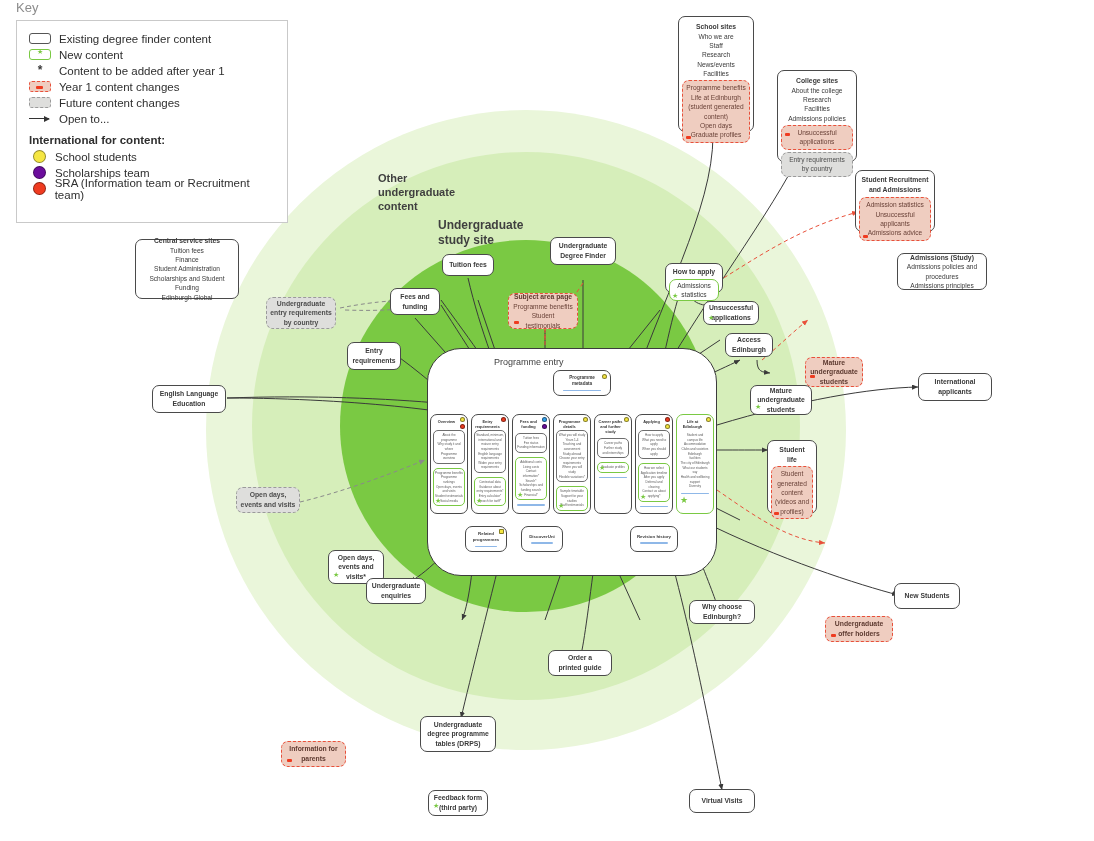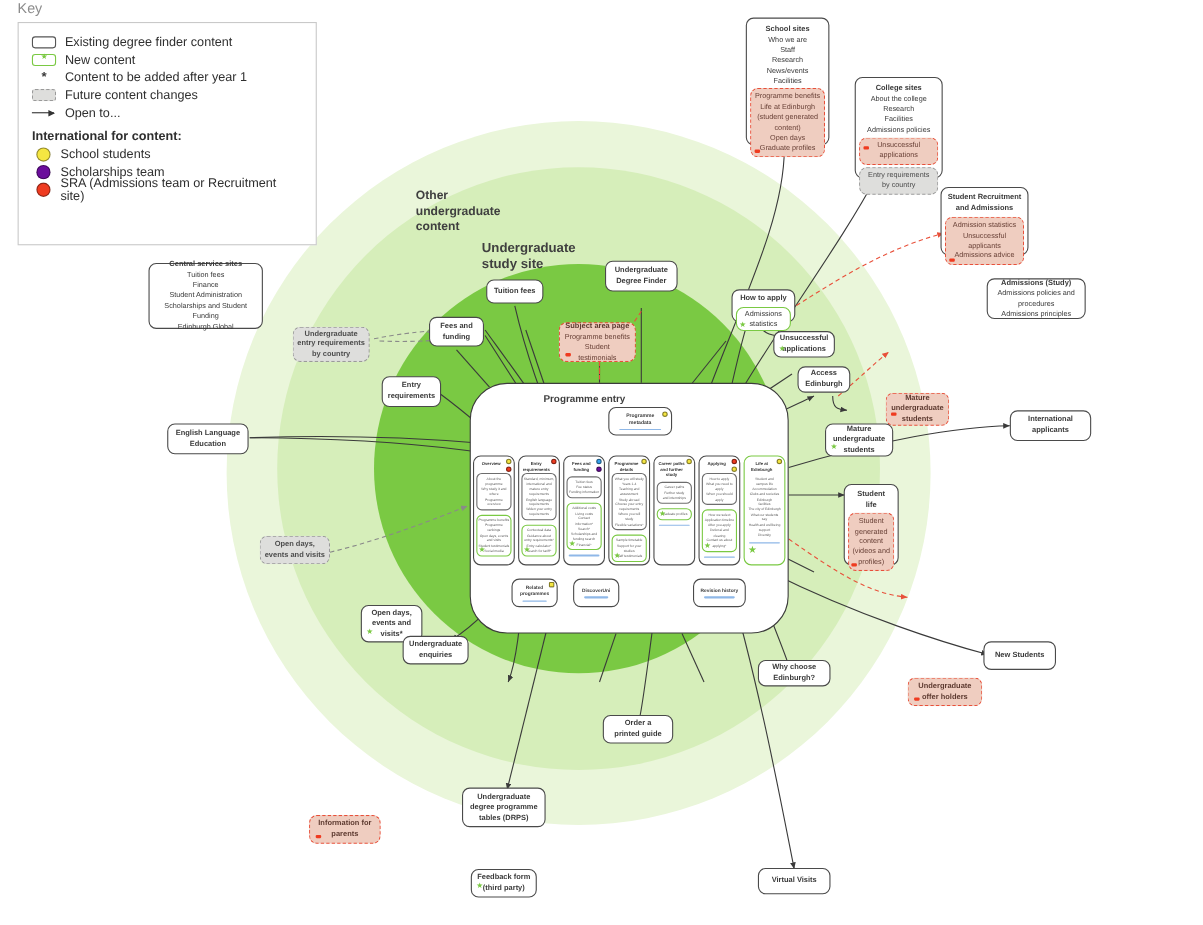--- a/index.html
+++ b/index.html
@@ -30,21 +30,21 @@
   .ring-label {
     position: absolute;
     text-align: left;
     font-weight: bold;
     color: #3f3f3f;
     line-height: 1.25;
     pointer-events: none;
   }
   #label-other { left:378px; top:172px; width:160px; font-size:11px; }
   #label-ugsite { left:438px; top:218px; width:200px; font-size:12px; }
-  #label-progentry { left:494px; top:357px; width:220px; font-size:9px; font-weight:bold;}
+  #label-progentry { left:494px; top:357px; width:220px; font-size:9px; font-weight:normal;}
 
   
   #centre-panel {
     position: absolute;
     left: 427px; top: 348px;
     width: 290px; height: 228px;
     background: #ffffff;
     border: 1px solid #3c3c3c;
     border-radius: 34px;
   }
@@ -598,37 +598,41 @@
     </div>
     <div class="key-row">
       <div class="key-swatch sw-new"></div>
       <div class="key-label">New content</div>
     </div>
     <div class="key-row">
       <div class="key-swatch sw-star">*</div>
       <div class="key-label">Content to be added after year 1</div>
     </div>
     <div class="key-row">
+      <div class="key-swatch sw-year1"></div>
+      <div class="key-label">Year 1 content changes</div>
+    </div>
+    <div class="key-row">
       <div class="key-swatch sw-future"></div>
       <div class="key-label">Future content changes</div>
     </div>
     <div class="key-row">
       <div class="key-swatch sw-arrow"></div>
       <div class="key-label">Open to...</div>
     </div>
 
     <div id="key-resp">International for content:</div>
 
     <div class="key-row">
       <div class="key-dot kd-yellow"></div>
       <div class="key-label">School students</div>
     </div>
     <div class="key-row">
       <div class="key-dot kd-purple"></div>
       <div class="key-label">Scholarships team</div>
     </div>
     <div class="key-row">
       <div class="key-dot kd-red"></div>
-      <div class="key-label">SRA (Admissions team or Recruitment site)</div>
+      <div class="key-label">SRA (Information team or Recruitment team)</div>
     </div>
   </div>
 
 </div>
 
 </body></html>

